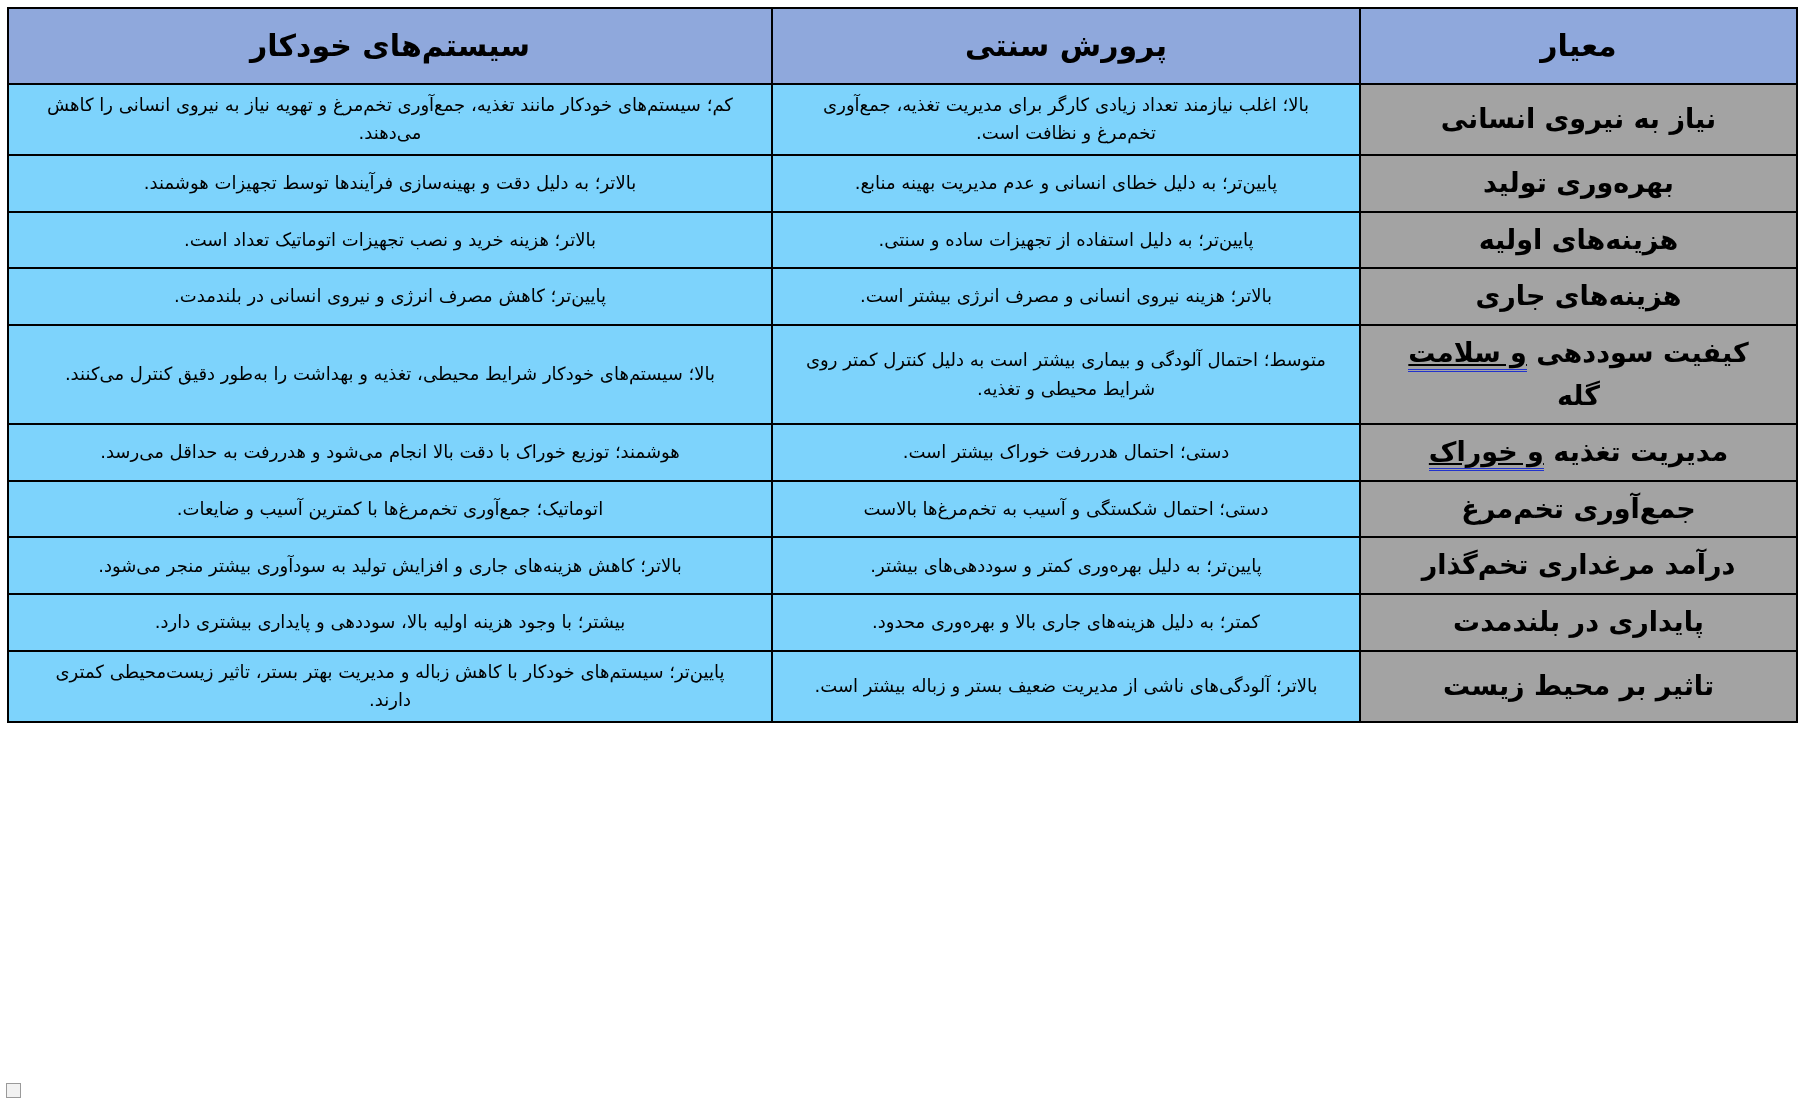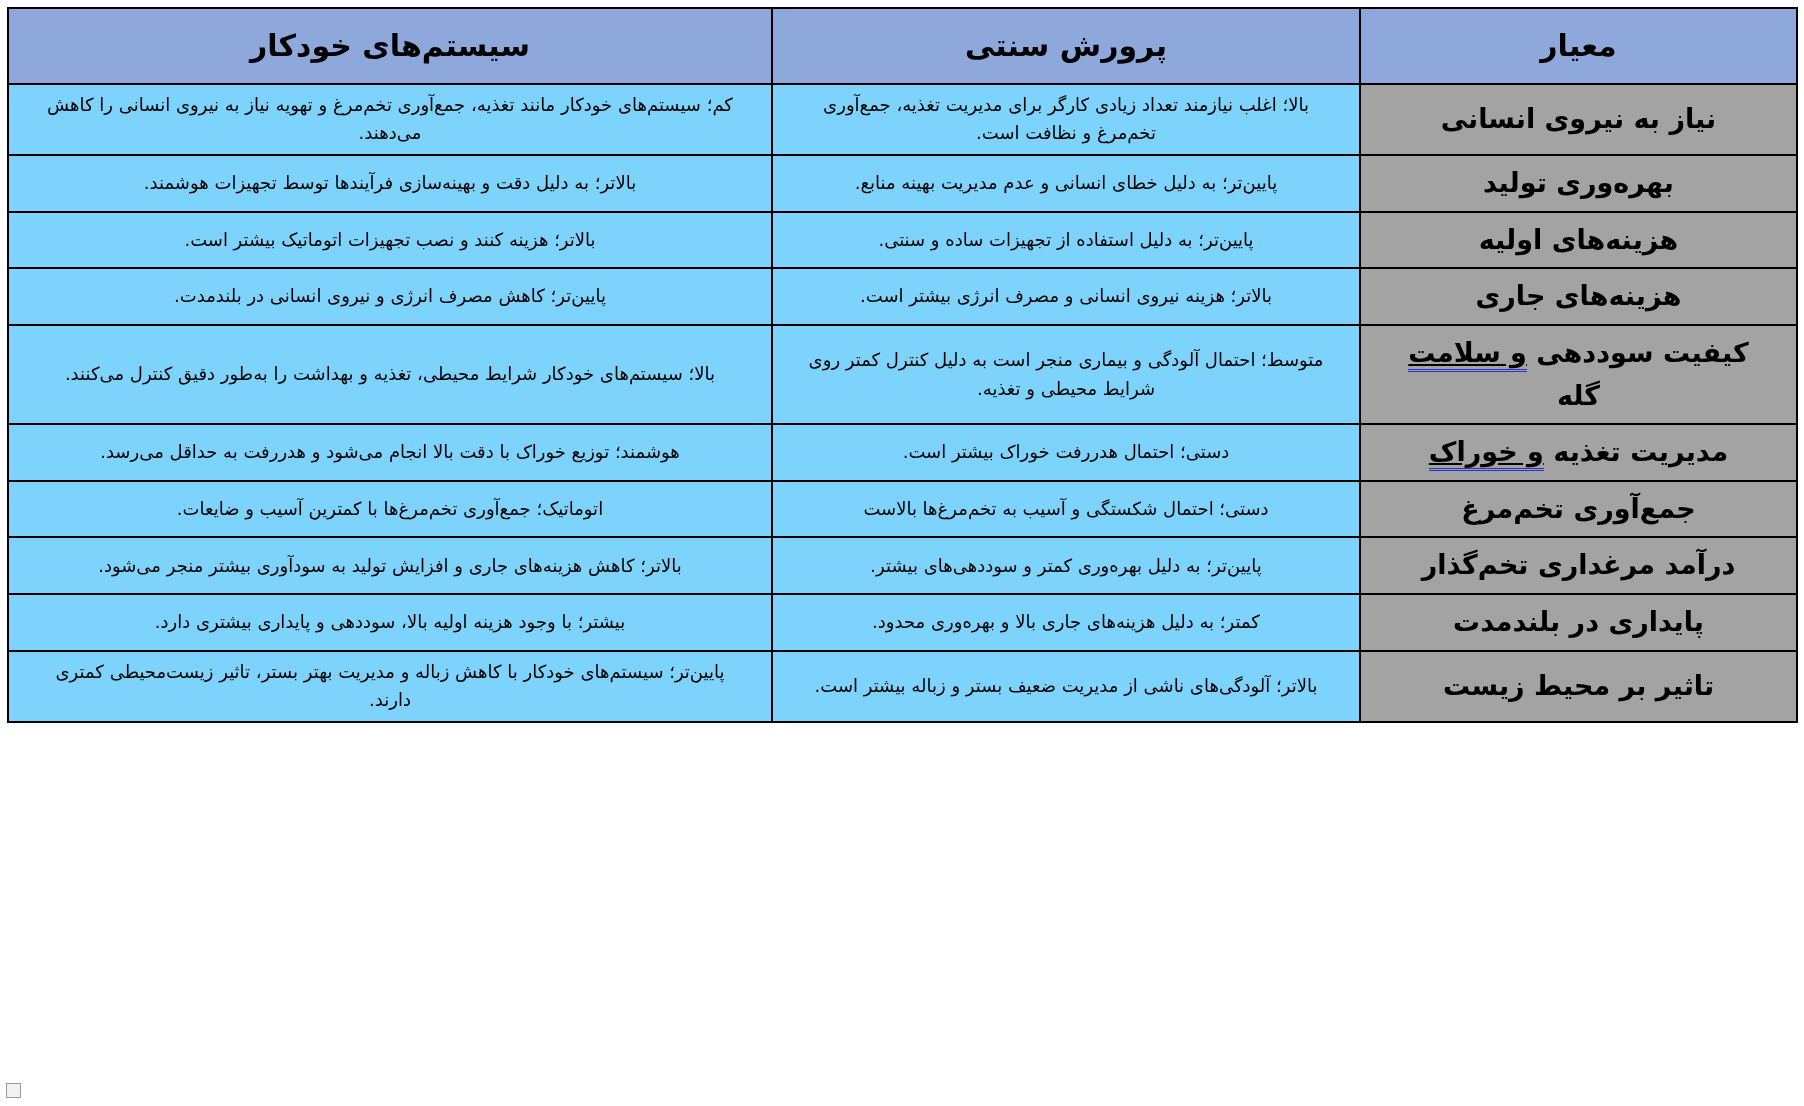--- a/index.html
+++ b/index.html
@@ -112,30 +112,30 @@
           <td class="body-cell">کم؛ سیستم‌های خودکار مانند تغذیه، جمع‌آوری تخم‌مرغ و تهویه نیاز به نیروی انسانی را کاهش می‌دهند.</td>
         </tr>
         <tr>
           <td class="criterion">بهره‌وری تولید</td>
           <td class="body-cell">پایین‌تر؛ به دلیل خطای انسانی و عدم مدیریت بهینه منابع.</td>
           <td class="body-cell">بالاتر؛ به دلیل دقت و بهینه‌سازی فرآیندها توسط تجهیزات هوشمند.</td>
         </tr>
         <tr>
           <td class="criterion">هزینه‌های اولیه</td>
           <td class="body-cell">پایین‌تر؛ به دلیل استفاده از تجهیزات ساده و سنتی.</td>
-          <td class="body-cell">بالاتر؛ هزینه کنند و نصب تجهیزات اتوماتیک بیشتر است.</td>
+          <td class="body-cell">بالاتر؛ هزینه خرید و نصب تجهیزات اتوماتیک تعداد است.</td>
         </tr>
         <tr>
           <td class="criterion">هزینه‌های جاری</td>
           <td class="body-cell">بالاتر؛ هزینه نیروی انسانی و مصرف انرژی بیشتر است.</td>
           <td class="body-cell">پایین‌تر؛ کاهش مصرف انرژی و نیروی انسانی در بلندمدت.</td>
         </tr>
         <tr>
           <td class="criterion"><span>کیفیت سوددهی </span><span class="grammar-mark">و سلامت</span><span> گله</span></td>
-          <td class="body-cell">متوسط؛ احتمال آلودگی و بیماری منجر است به دلیل کنترل کمتر روی شرایط محیطی و تغذیه.</td>
+          <td class="body-cell">متوسط؛ احتمال آلودگی و بیماری بیشتر است به دلیل کنترل کمتر روی شرایط محیطی و تغذیه.</td>
           <td class="body-cell">بالا؛ سیستم‌های خودکار شرایط محیطی، تغذیه و بهداشت را به‌طور دقیق کنترل می‌کنند.</td>
         </tr>
         <tr>
           <td class="criterion"><span>مدیریت تغذیه </span><span class="grammar-mark">و خوراک</span><span></span></td>
           <td class="body-cell">دستی؛ احتمال هدررفت خوراک بیشتر است.</td>
           <td class="body-cell">هوشمند؛ توزیع خوراک با دقت بالا انجام می‌شود و هدررفت به حداقل می‌رسد.</td>
         </tr>
         <tr>
           <td class="criterion">جمع‌آوری تخم‌مرغ</td>
           <td class="body-cell">دستی؛ احتمال شکستگی و آسیب به تخم‌مرغ‌ها بالاست</td>

